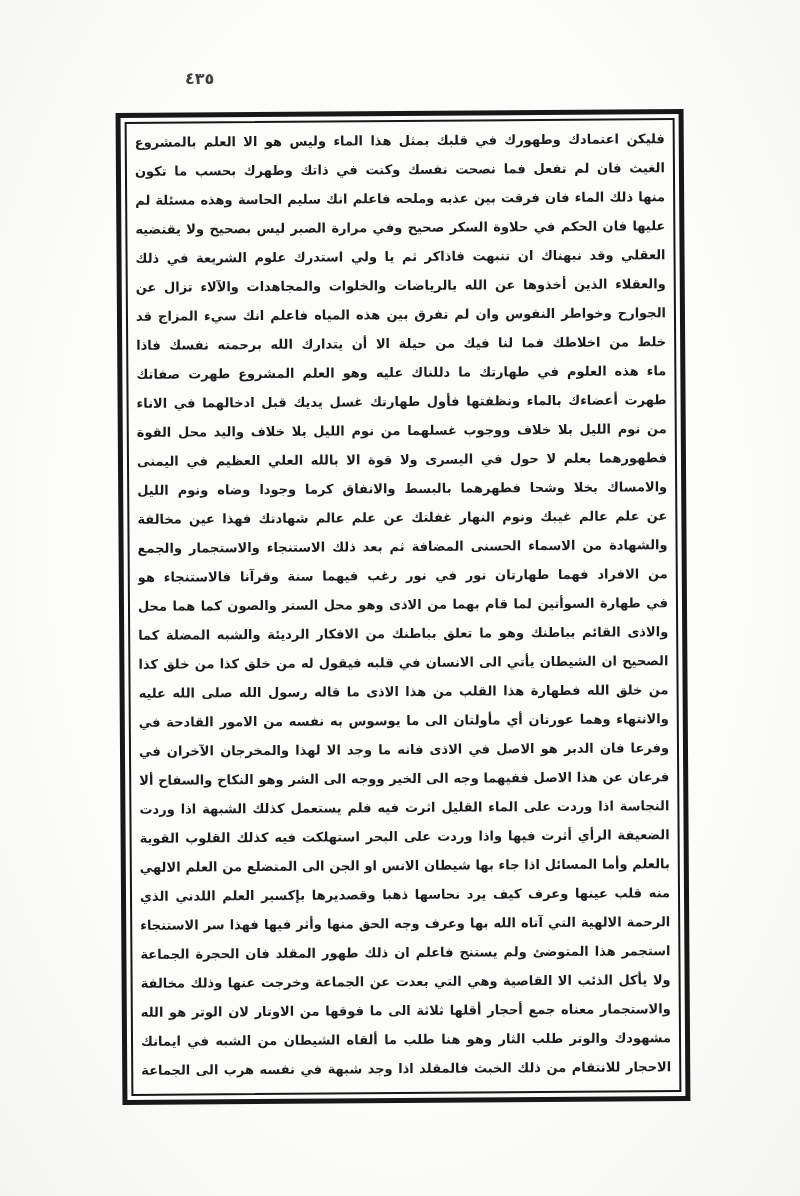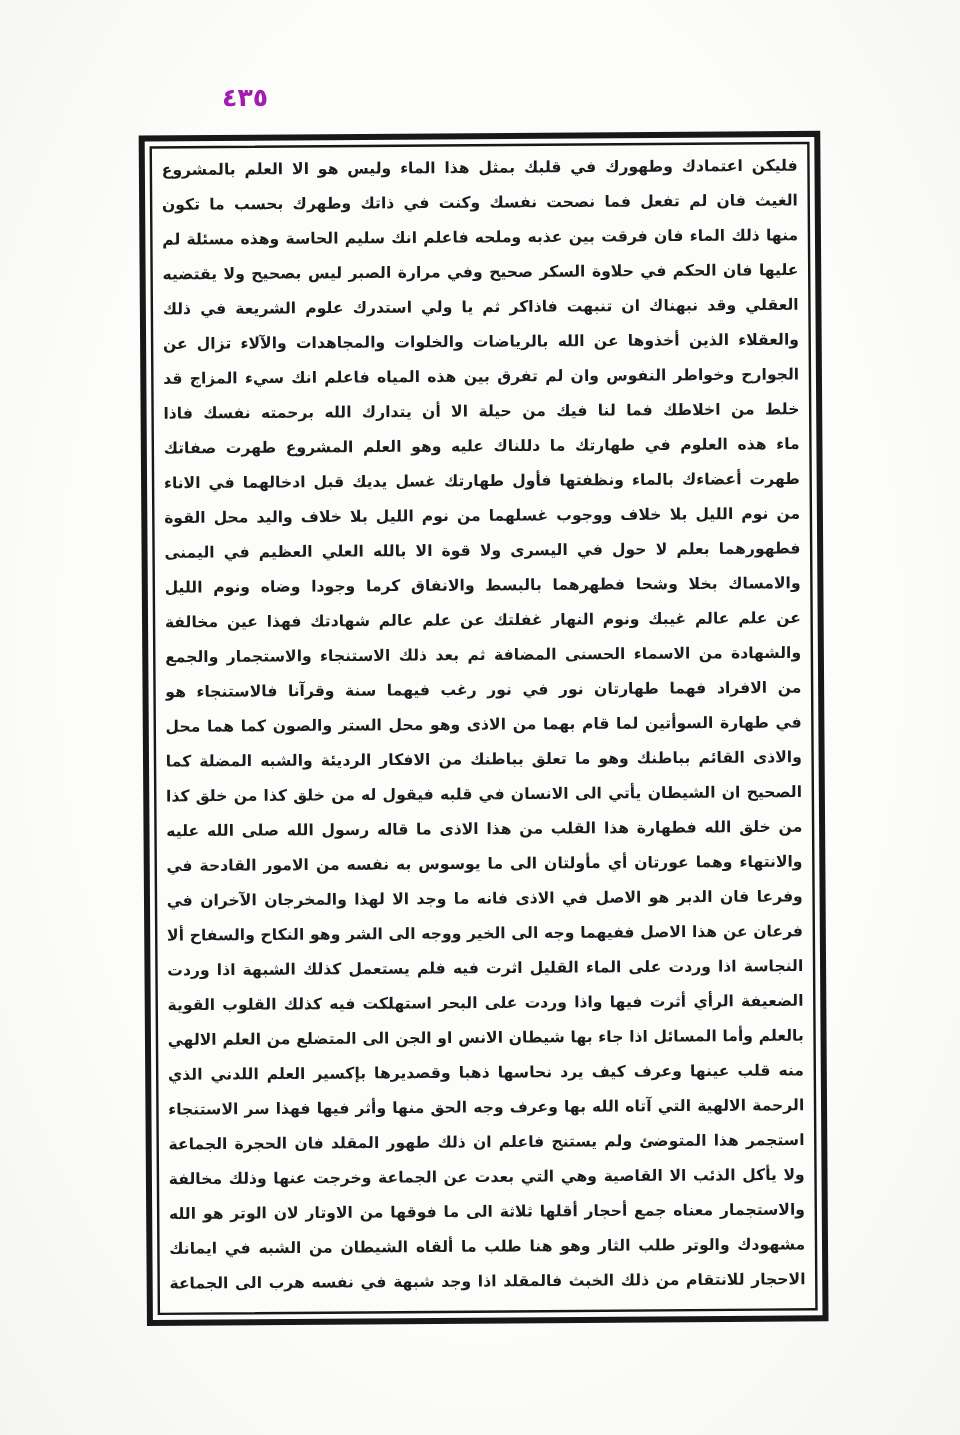--- a/index.html
+++ b/index.html
@@ -20,24 +20,24 @@
     position: absolute;
     inset: 0;
     background:
       radial-gradient(ellipse at 50% 45%, rgba(0,0,0,0) 60%, rgba(0,0,0,0.03) 100%);
     pointer-events: none;
   }
   .page-number {
     position: absolute;
     left: 185px;
     top: 69px;
-    font-size: 21px;
+    font-size: 16px;
     font-weight: bold;
     letter-spacing: 3px;
-    color: #a21caf;
+    color: #404040;
     direction: rtl;
   }
   .frame {
     position: absolute;
     left: 119px;
     top: 111px;
     width: 568px;
     height: 992px;
     box-sizing: border-box;
     border: 5px solid #181818;

